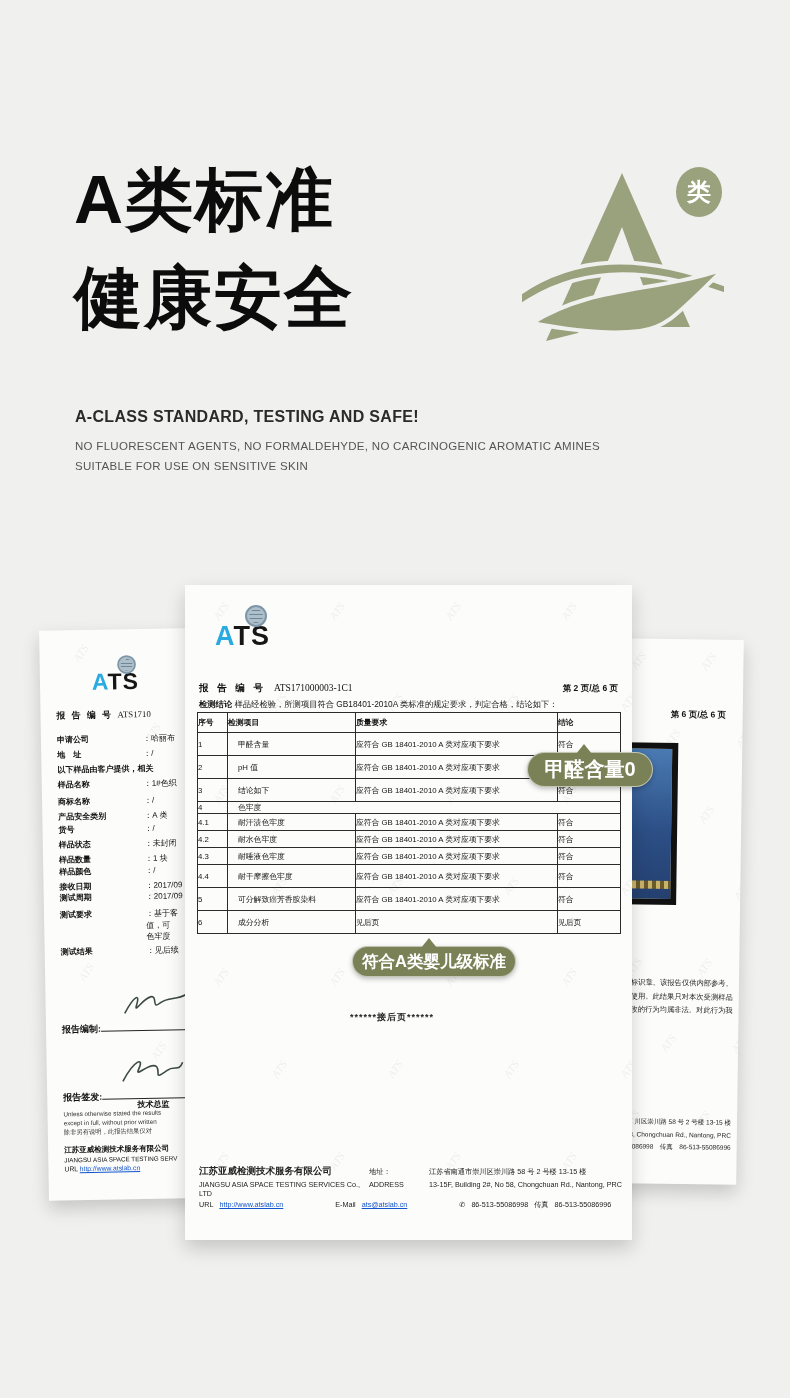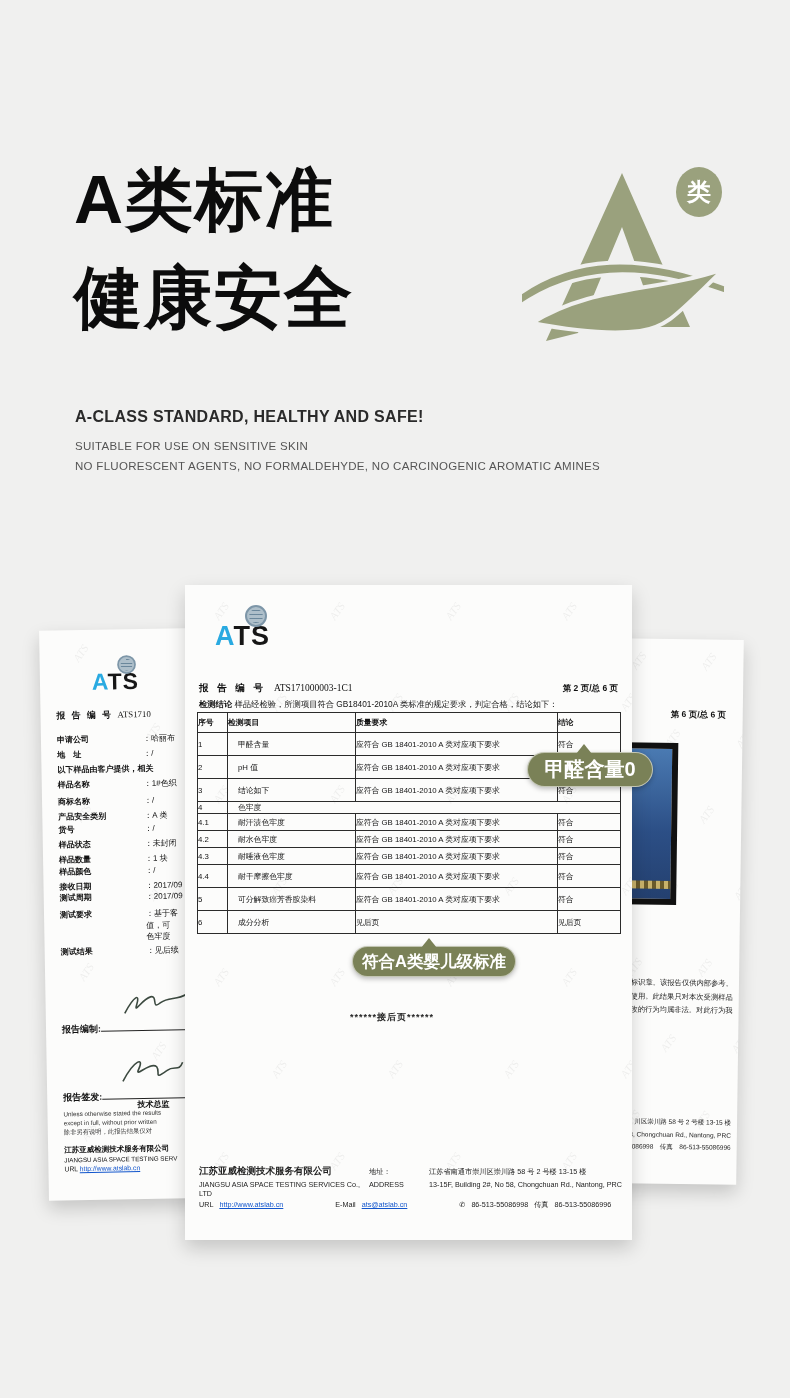--- a/index.html
+++ b/index.html
@@ -132,23 +132,23 @@
   <div class="logo-a">
     <svg viewBox="0 0 210 185">
       <path d="M104 8 L172 162 L140 162 L104 62 L60 168 L28 176 Z" fill="#9aa17d"></path>
       <path d="M2 128 C55 92 120 86 208 120 L208 130 C120 98 55 104 2 141 Z" fill="#9aa17d" stroke="#f0f0ef" stroke-width="4"></path>
       <path d="M14 158 C75 120 135 128 206 104 C160 148 150 162 122 166 C90 170 45 164 14 158 Z" fill="#9aa17d" stroke="#f0f0ef" stroke-width="4"></path>
     </svg>
     <div class="logo-badge">类</div>
   </div>
 
   <div class="intro">
-    <h3>A-CLASS STANDARD, HEALTHY AND SAFE!</h3>
+    <h3>A-CLASS STANDARD, TESTING AND SAFE!</h3>
+    <p>NO FLUORESCENT AGENTS, NO FORMALDEHYDE, NO CARCINOGENIC AROMATIC AMINES</p>
     <p>SUITABLE FOR USE ON SENSITIVE SKIN</p>
-    <p>NO FLUORESCENT AGENTS, NO FORMALDEHYDE, NO CARCINOGENIC AROMATIC AMINES</p>
   </div>
 
   <div class="paper paper-left">
     <div class="wm">
         <span style="left: 6%; top: 3%;">ATS</span>
         <span style="left: 32%; top: 3%;">ATS</span>
         <span style="left: 58%; top: 3%;">ATS</span>
         <span style="left: 84%; top: 3%;">ATS</span>
         <span style="left: 19%; top: 17%;">ATS</span>
         <span style="left: 45%; top: 17%;">ATS</span>

